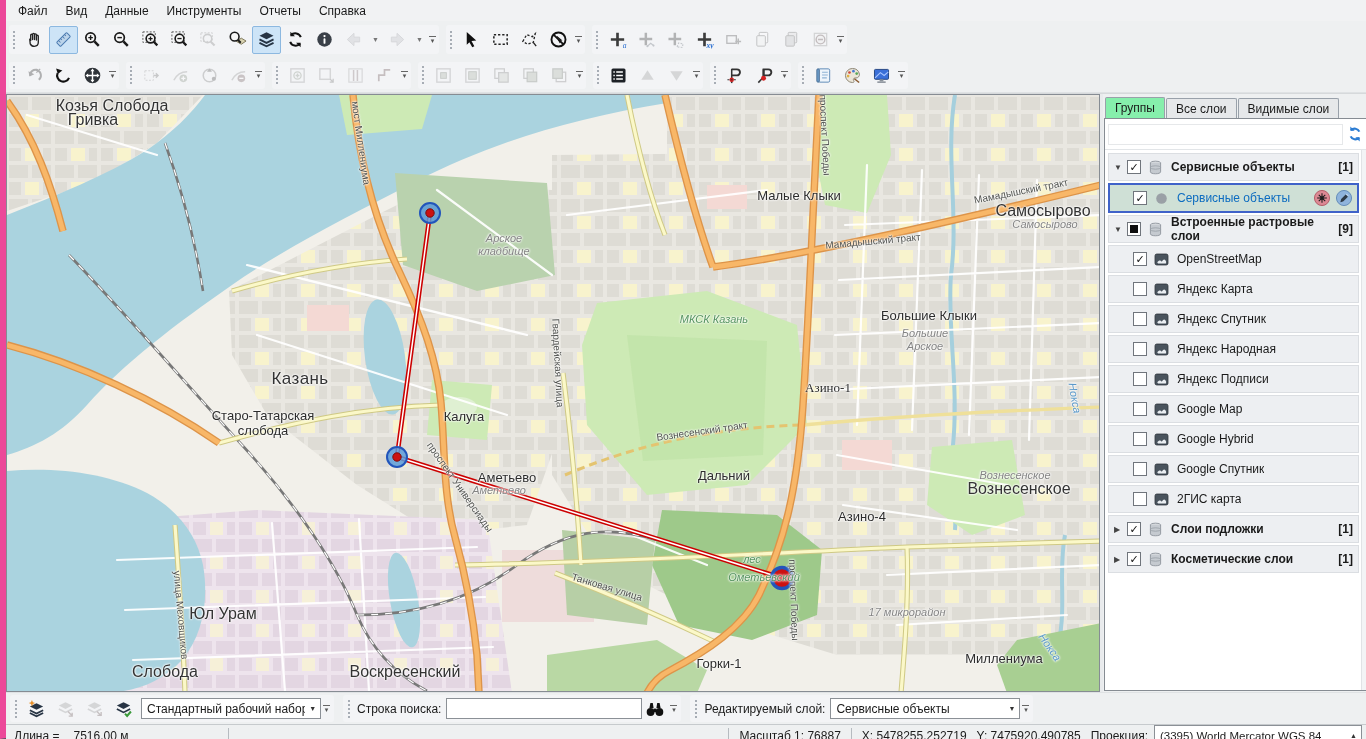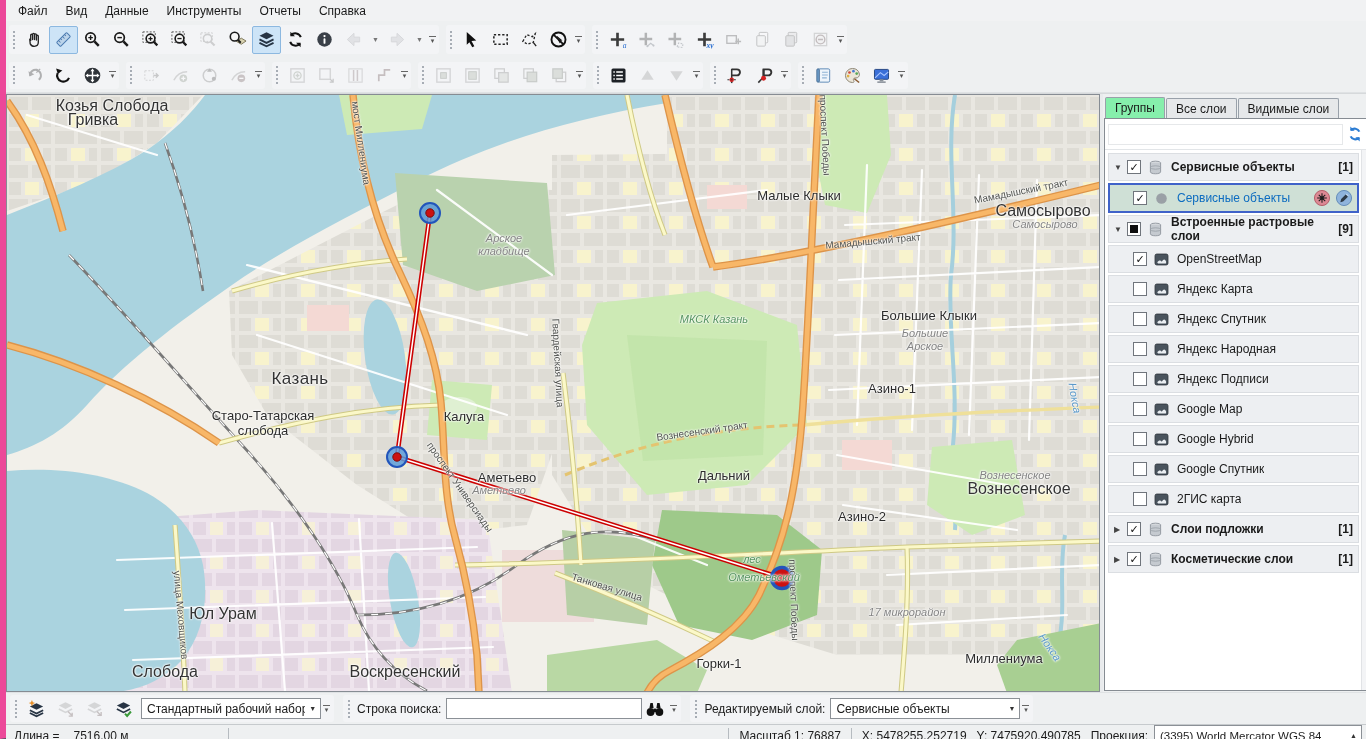--- a/index.html
+++ b/index.html
@@ -556,25 +556,25 @@
           <span class="lbl city" style="left: 293px; top: 284px; transform: translate(-50%, -50%);">Казань</span>
           <span class="lbl district" style="left: 256px; top: 320px; transform: translate(-50%, -50%);">Старо-Татарская</span>
           <span class="lbl district" style="left: 256px; top: 335px; transform: translate(-50%, -50%);">слобода</span>
           <span class="lbl district" style="left: 457px; top: 321px; transform: translate(-50%, -50%);">Калуга</span>
           <span class="lbl district" style="left: 500px; top: 382px; transform: translate(-50%, -50%);">Аметьево</span>
           <span class="lbl place-sub" style="left: 492px; top: 395px; transform: translate(-50%, -50%);">Аметьево</span>
           <span class="lbl green-label" style="left: 707px; top: 224px; transform: translate(-50%, -50%); text-align: right;">МКСК Казань</span>
           <span class="lbl district" style="left: 922px; top: 220px; transform: translate(-50%, -50%);">Большие Клыки</span>
           <span class="lbl place-sub" style="left: 918px; top: 238px; transform: translate(-50%, -50%);">Большие</span>
           <span class="lbl place-sub" style="left: 918px; top: 251px; transform: translate(-50%, -50%);">Арское</span>
-          <span class="lbl district" style="left: 885px; top: 293px; transform: translate(-50%, -50%);">Азино-1</span>
+          <span class="lbl district" style="left: 821px; top: 293px; transform: translate(-50%, -50%); font-family: Liberation Serif, serif;">Азино-1</span>
           <span class="lbl district" style="left: 717px; top: 380px; transform: translate(-50%, -50%);">Дальний</span>
           <span class="lbl place-sub" style="left: 1008px; top: 380px; transform: translate(-50%, -50%);">Вознесенское</span>
           <span class="lbl place" style="left: 1012px; top: 394px; transform: translate(-50%, -50%);">Вознесенское</span>
-          <span class="lbl district" style="left: 855px; top: 421px; transform: translate(-50%, -50%);">Азино-2</span>
+          <span class="lbl district" style="left: 855px; top: 421px; transform: translate(-50%, -50%);">Азино-4</span>
           <span class="lbl road" style="left: 695px; top: 336px; transform: translate(-50%, -50%) rotate(-8deg);">Вознесенский тракт</span>
           <span class="lbl road" style="left: 818px; top: 40px; transform: translate(-50%, -50%) rotate(87deg);">проспект Победы</span>
           <span class="lbl road" style="left: 787px; top: 505px; transform: translate(-50%, -50%) rotate(88deg);">проспект Победы</span>
           <span class="lbl road" style="left: 453px; top: 392px; transform: translate(-50%, -50%) rotate(55deg);">проспект Универсиады</span>
           <span class="lbl road" style="left: 551px; top: 268px; transform: translate(-50%, -50%) rotate(87deg);">Гвардейская улица</span>
           <span class="lbl green-label" style="left: 757px; top: 450px; transform: translate(-50%, -50%); margin-top: 32px;">Ометьевский</span>
           <span class="lbl green-label" style="left: 745px; top: 464px; transform: translate(-50%, -50%);">лес</span>
           <span class="lbl place-sub" style="left: 900px; top: 517px; transform: translate(-50%, -50%);">17 микрорайон</span>
           <span class="lbl district" style="left: 712px; top: 568px; transform: translate(-50%, -50%);">Горки-1</span>
           <span class="lbl district" style="left: 997px; top: 563px; transform: translate(-50%, -50%);">Миллениума</span>

